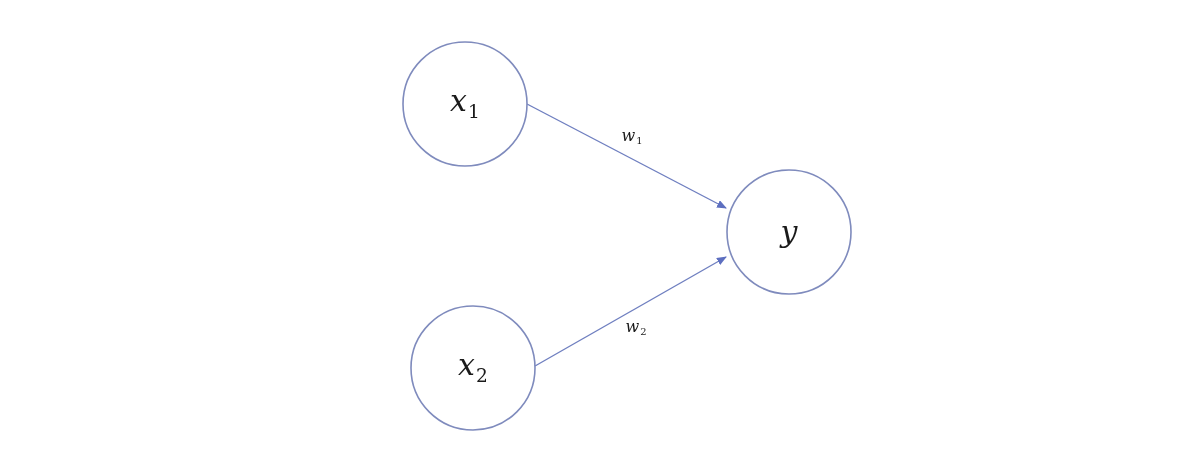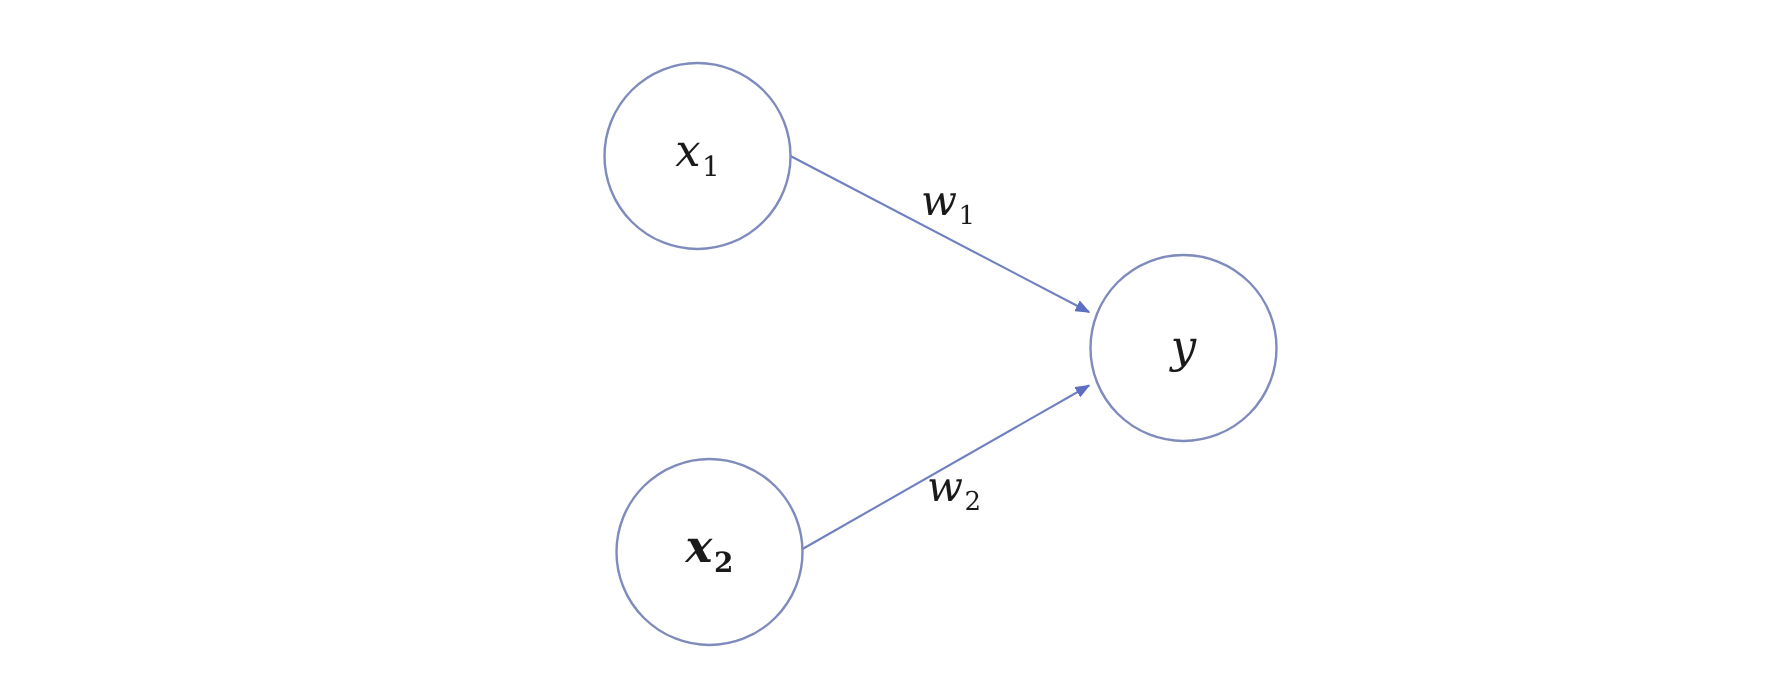--- a/index.html
+++ b/index.html
@@ -26,21 +26,21 @@
     .node-label, .edge-label {
       position: absolute;
       font-family: "DejaVu Serif", "Liberation Serif", serif;
       font-style: italic;
       color: #1a1a1a;
       white-space: nowrap;
       transform: translate(-50%, -50%);
       line-height: 1;
     }
     .node-label { font-size: 30px; }
-    .edge-label { font-size: 28px; }
+    .edge-label { font-size: 16px; }
     .node-label sub, .edge-label sub {
       font-style: normal;
       font-size: 0.62em;
       vertical-align: -0.35em;
       margin-left: 1px;
     }
   </style>
 </head>
 <body>
 
@@ -54,21 +54,21 @@
     <line id="edge-0" stroke="#6f7fc0" stroke-width="1.4" marker-end="url(#arrowhead)" x1="527" y1="104" x2="726" y2="208"></line>
     <line id="edge-1" stroke="#6f7fc0" stroke-width="1.4" marker-end="url(#arrowhead)" x1="535" y1="366" x2="726" y2="257"></line>
     <circle id="node-0" fill="none" stroke="#7f8bbd" stroke-width="1.6" cx="465" cy="104" r="62"></circle>
     <circle id="node-1" fill="none" stroke="#7f8bbd" stroke-width="1.6" cx="473" cy="368" r="62"></circle>
     <circle id="node-2" fill="none" stroke="#7f8bbd" stroke-width="1.6" cx="789" cy="232" r="62"></circle>
   </svg>
 
   <div class="node-label" id="nlabel-0" style="left: 465px; top: 104px;">
     <span>x</span><sub>1</sub>
   </div>
-  <div class="node-label" id="nlabel-1" style="left: 473px; top: 368px; font-weight: bold;">
+  <div class="node-label" id="nlabel-1" style="left: 473px; top: 368px;">
     <span>x</span><sub>2</sub>
   </div>
   <div class="node-label" id="nlabel-2" style="left: 789px; top: 232px;">
     <span>y</span>
   </div>
 
   <div class="edge-label" id="elabel-0" style="left: 632px; top: 137px;">
     <span>w</span><sub>1</sub>
   </div>
   <div class="edge-label" id="elabel-1" style="left: 636px; top: 328px;">

